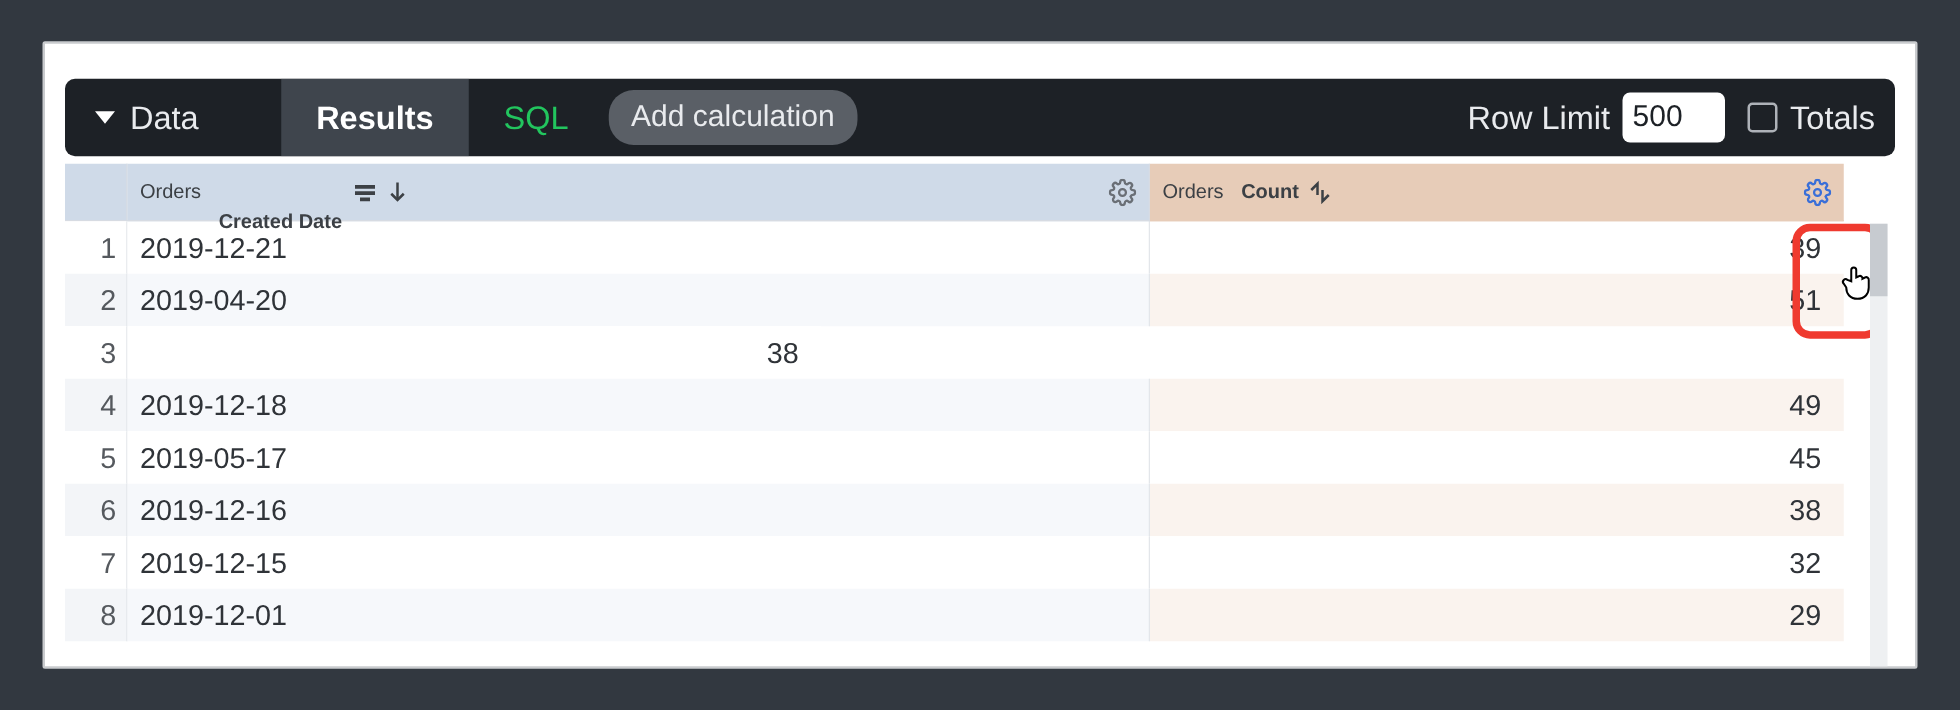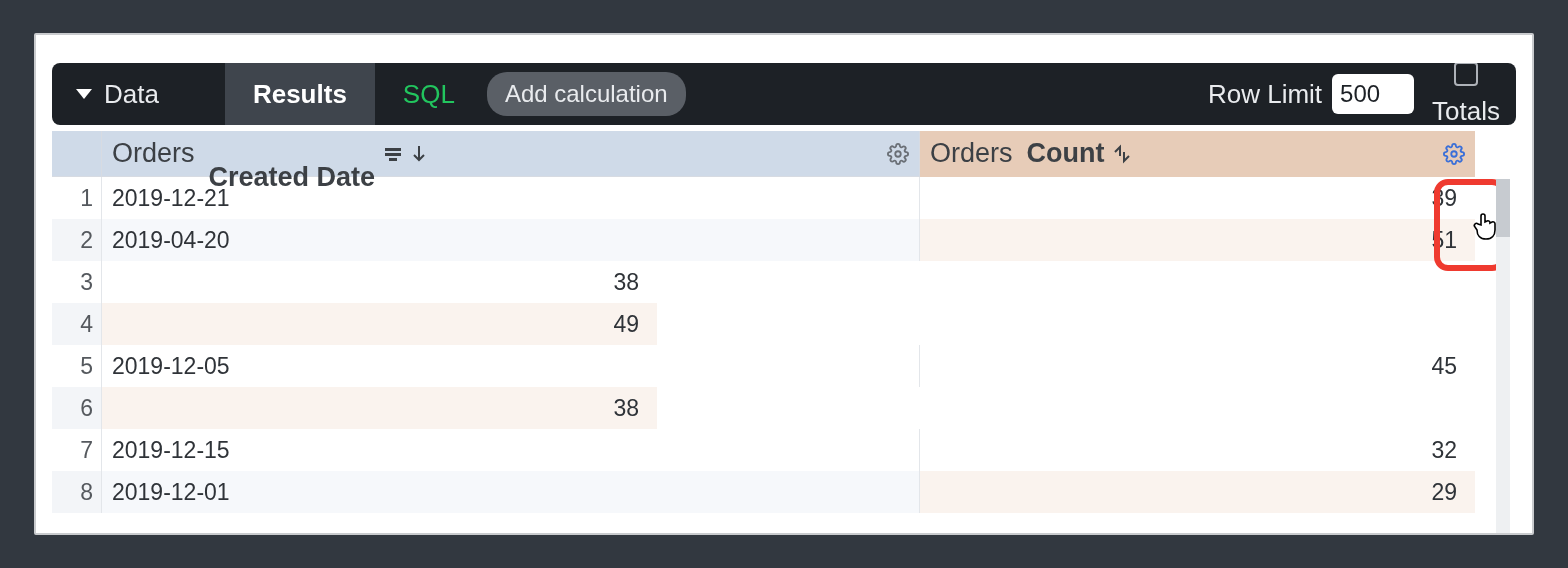--- a/index.html
+++ b/index.html
@@ -22,29 +22,29 @@
     background: #5a5f66; border-radius: 20px; padding: 8px 18px; color: #e9ebee; font-size: 24px;
     margin-left: 4px; cursor: pointer;
   }
   .spacer { flex: 1; }
   .rowlimit-wrap { display: flex; align-items: center; gap: 10px; margin-right: 18px; }
   .rowlimit-label { font-size: 26px; text-align: right; }
   .rowlimit-input {
     width: 82px; height: 40px; border-radius: 6px; border: none; background: #fff; color: #1d2126;
     font-size: 24px; padding: 0 8px; font-family: inherit;
   }
-  .totals-wrap { display: flex; align-items: center; gap: 10px; flex-direction: column; }
+  .totals-wrap { display: flex; align-items: center; gap: 10px; }
   .checkbox {
     width: 24px; height: 24px; border: 2px solid #aeb2b8; border-radius: 4px; background: #1d2126;
     display: inline-block; cursor: pointer;
   }
   .totals-label { font-size: 26px; }
 
   .grid-wrap { position: relative; margin-top: 6px; width: 1452px; }
-  .header-row { display: flex; height: 46px; font-size: 27px; color: #3c4045; }
+  .header-row { display: flex; height: 46px; font-size: 16px; color: #3c4045; }
   .hdr-num { width: 50px; background: #cfdae8; border-right: 1px solid #d7dbe2; border-bottom: 1px solid #d7dbe2; }
   .hdr-dim {
     width: 818px; background: #cfdae8; display: flex; align-items: center; padding: 0 10px;
     border-right: 1px solid #d7dbe2; border-bottom: 1px solid #d7dbe2; gap: 8px; position: relative;
   }
   .hdr-dim .label-entity { font-weight: 400; margin-right: 6px; }
   .hdr-dim .label-field { font-weight: 700; margin-top: 48px; }
   .hdr-msr {
     width: 555px; background: #e7ccb8; display: flex; align-items: center; padding: 0 10px;
     border-bottom: 1px solid #e7ccb8; gap: 8px; position: relative;
@@ -171,29 +171,31 @@
           <div class="cell-num">2</div>
           <div class="cell-dim">2019-04-20</div>
           <div class="cell-msr">51</div>
         </div>
         <div class="row">
           <div class="cell-num">3</div>
           <div class="cell-msr">38</div>
         </div>
         <div class="row">
           <div class="cell-num">4</div>
+          <div class="cell-dim">2019-12-18</div>
           <div class="cell-msr">49</div>
         </div>
         <div class="row">
           <div class="cell-num">5</div>
-          <div class="cell-dim">2019-12-05</div>
+          <div class="cell-dim">2019-05-17</div>
           <div class="cell-msr">45</div>
         </div>
         <div class="row">
           <div class="cell-num">6</div>
+          <div class="cell-dim">2019-12-16</div>
           <div class="cell-msr">38</div>
         </div>
         <div class="row">
           <div class="cell-num">7</div>
           <div class="cell-dim">2019-12-15</div>
           <div class="cell-msr">32</div>
         </div>
         <div class="row">
           <div class="cell-num">8</div>
           <div class="cell-dim">2019-12-01</div>

